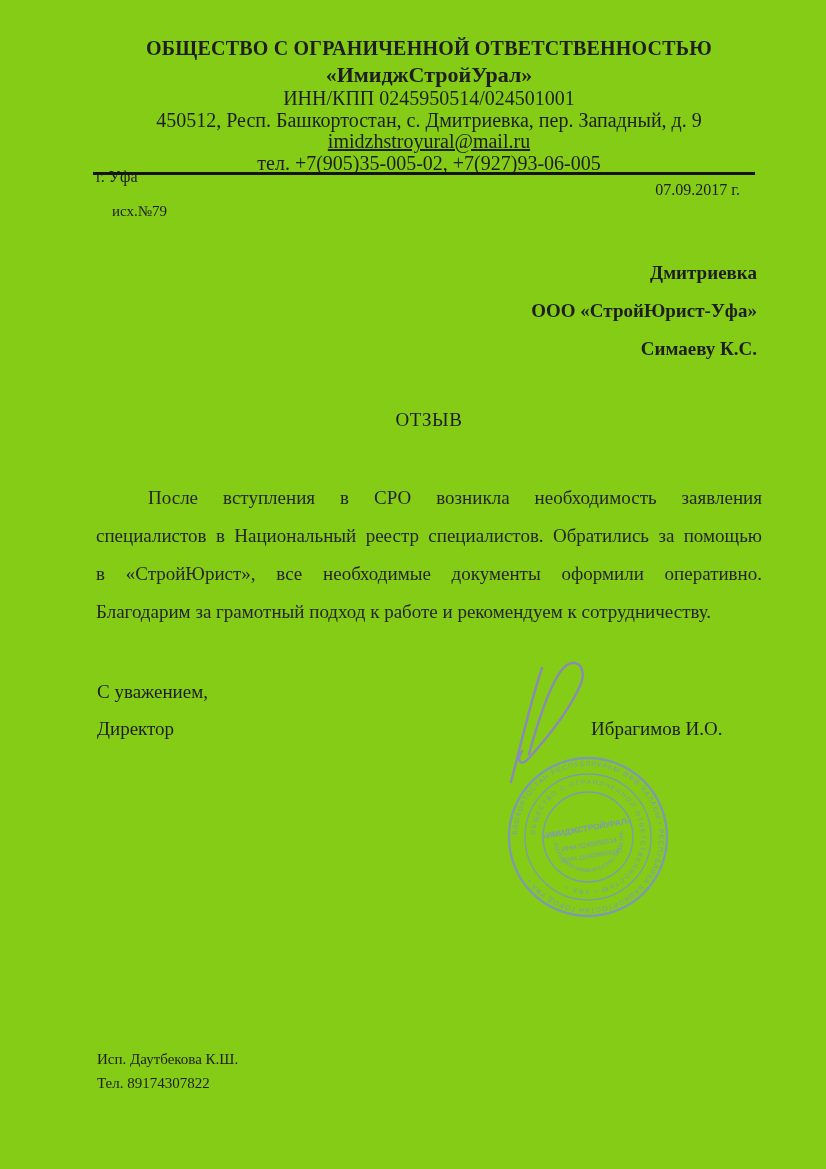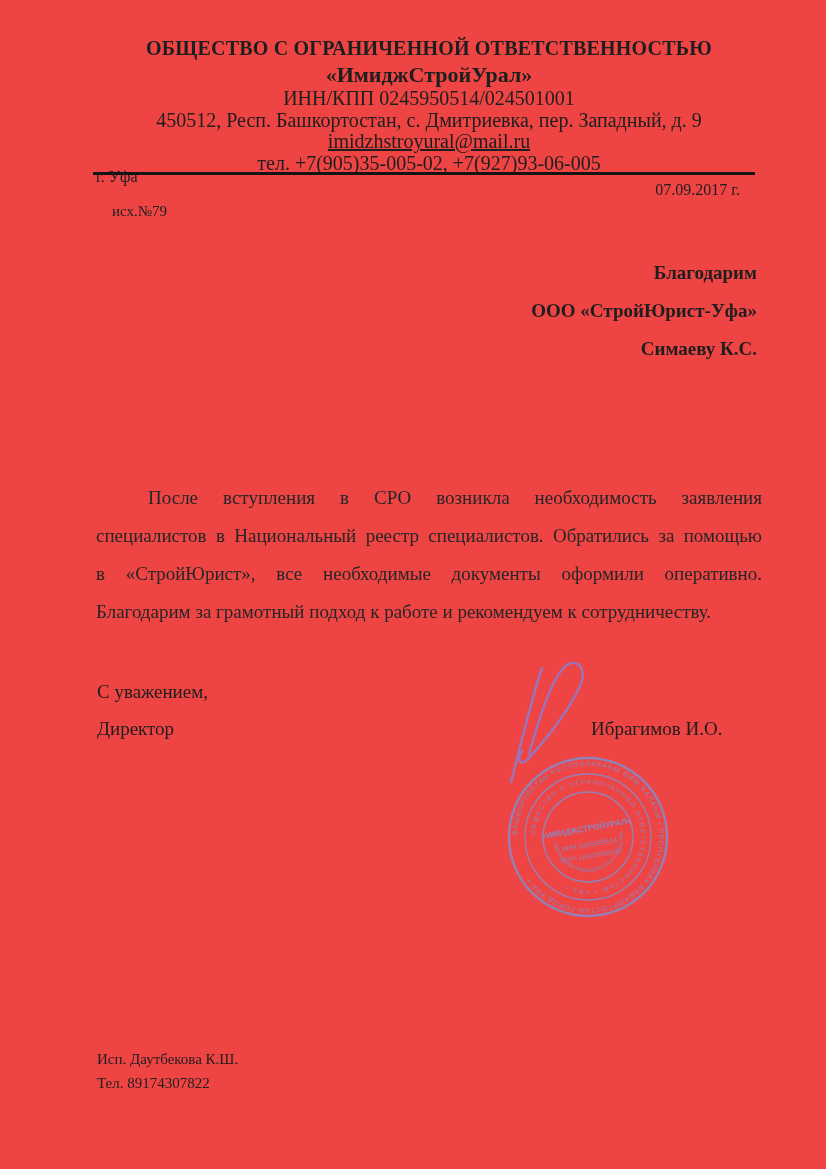--- a/index.html
+++ b/index.html
@@ -1,20 +1,20 @@
 <!DOCTYPE html>
 <html lang="ru"><head>
 <meta charset="utf-8">
 <style>
   html,body { margin:0; padding:0; background:#e9e9e9; }
   .page {
     position:relative;
     width:826px; height:1169px;
     margin:0 auto;
-    background:#ef4444;
+    background:#84cc16;
     font-family:"Liberation Serif", serif;
     color:#1e1e1e;
     overflow:hidden;
   }
   
   .letterhead { position:absolute; top:36px; left:96px; right:64px; text-align:center; }
   .lh-org-type { font-weight:bold; font-size:20px; line-height:25px; letter-spacing:0.2px; }
   .lh-org-name { font-weight:bold; font-size:22px; line-height:27px; }
   .lh-small    { font-size:20px; line-height:21.5px; }
   .lh-email    { text-decoration:underline; }
@@ -59,25 +59,26 @@
     <div class="lh-small">тел. +7(905)35-005-02, +7(927)93-06-005</div>
   </div>
 
   <div class="rule"></div>
 
   <div class="meta-city">г. Уфа</div>
   <div class="meta-date">07.09.2017 г.</div>
   <div class="meta-out">исх.№79</div>
 
   <div class="recipient">
-    <div>Благодарим</div>
+    <div>Дмитриевка</div>
     <div>ООО «СтройЮрист-Уфа»</div>
     <div>Симаеву К.С.</div>
   </div>
 
+  <div class="doc-title">ОТЗЫВ</div>
 
   <div class="body-par">
     <div class="bline first">После вступления в СРО возникла необходимость заявления</div>
     <div class="bline">специалистов в Национальный реестр специалистов. Обратились за помощью</div>
     <div class="bline">в «СтройЮрист», все необходимые документы оформили оперативно.</div>
     <div class="bline last">Благодарим за грамотный подход к работе и рекомендуем к сотрудничеству.</div>
   </div>
 
   <div class="regards">С уважением,</div>
   <div class="position">Директор</div>

